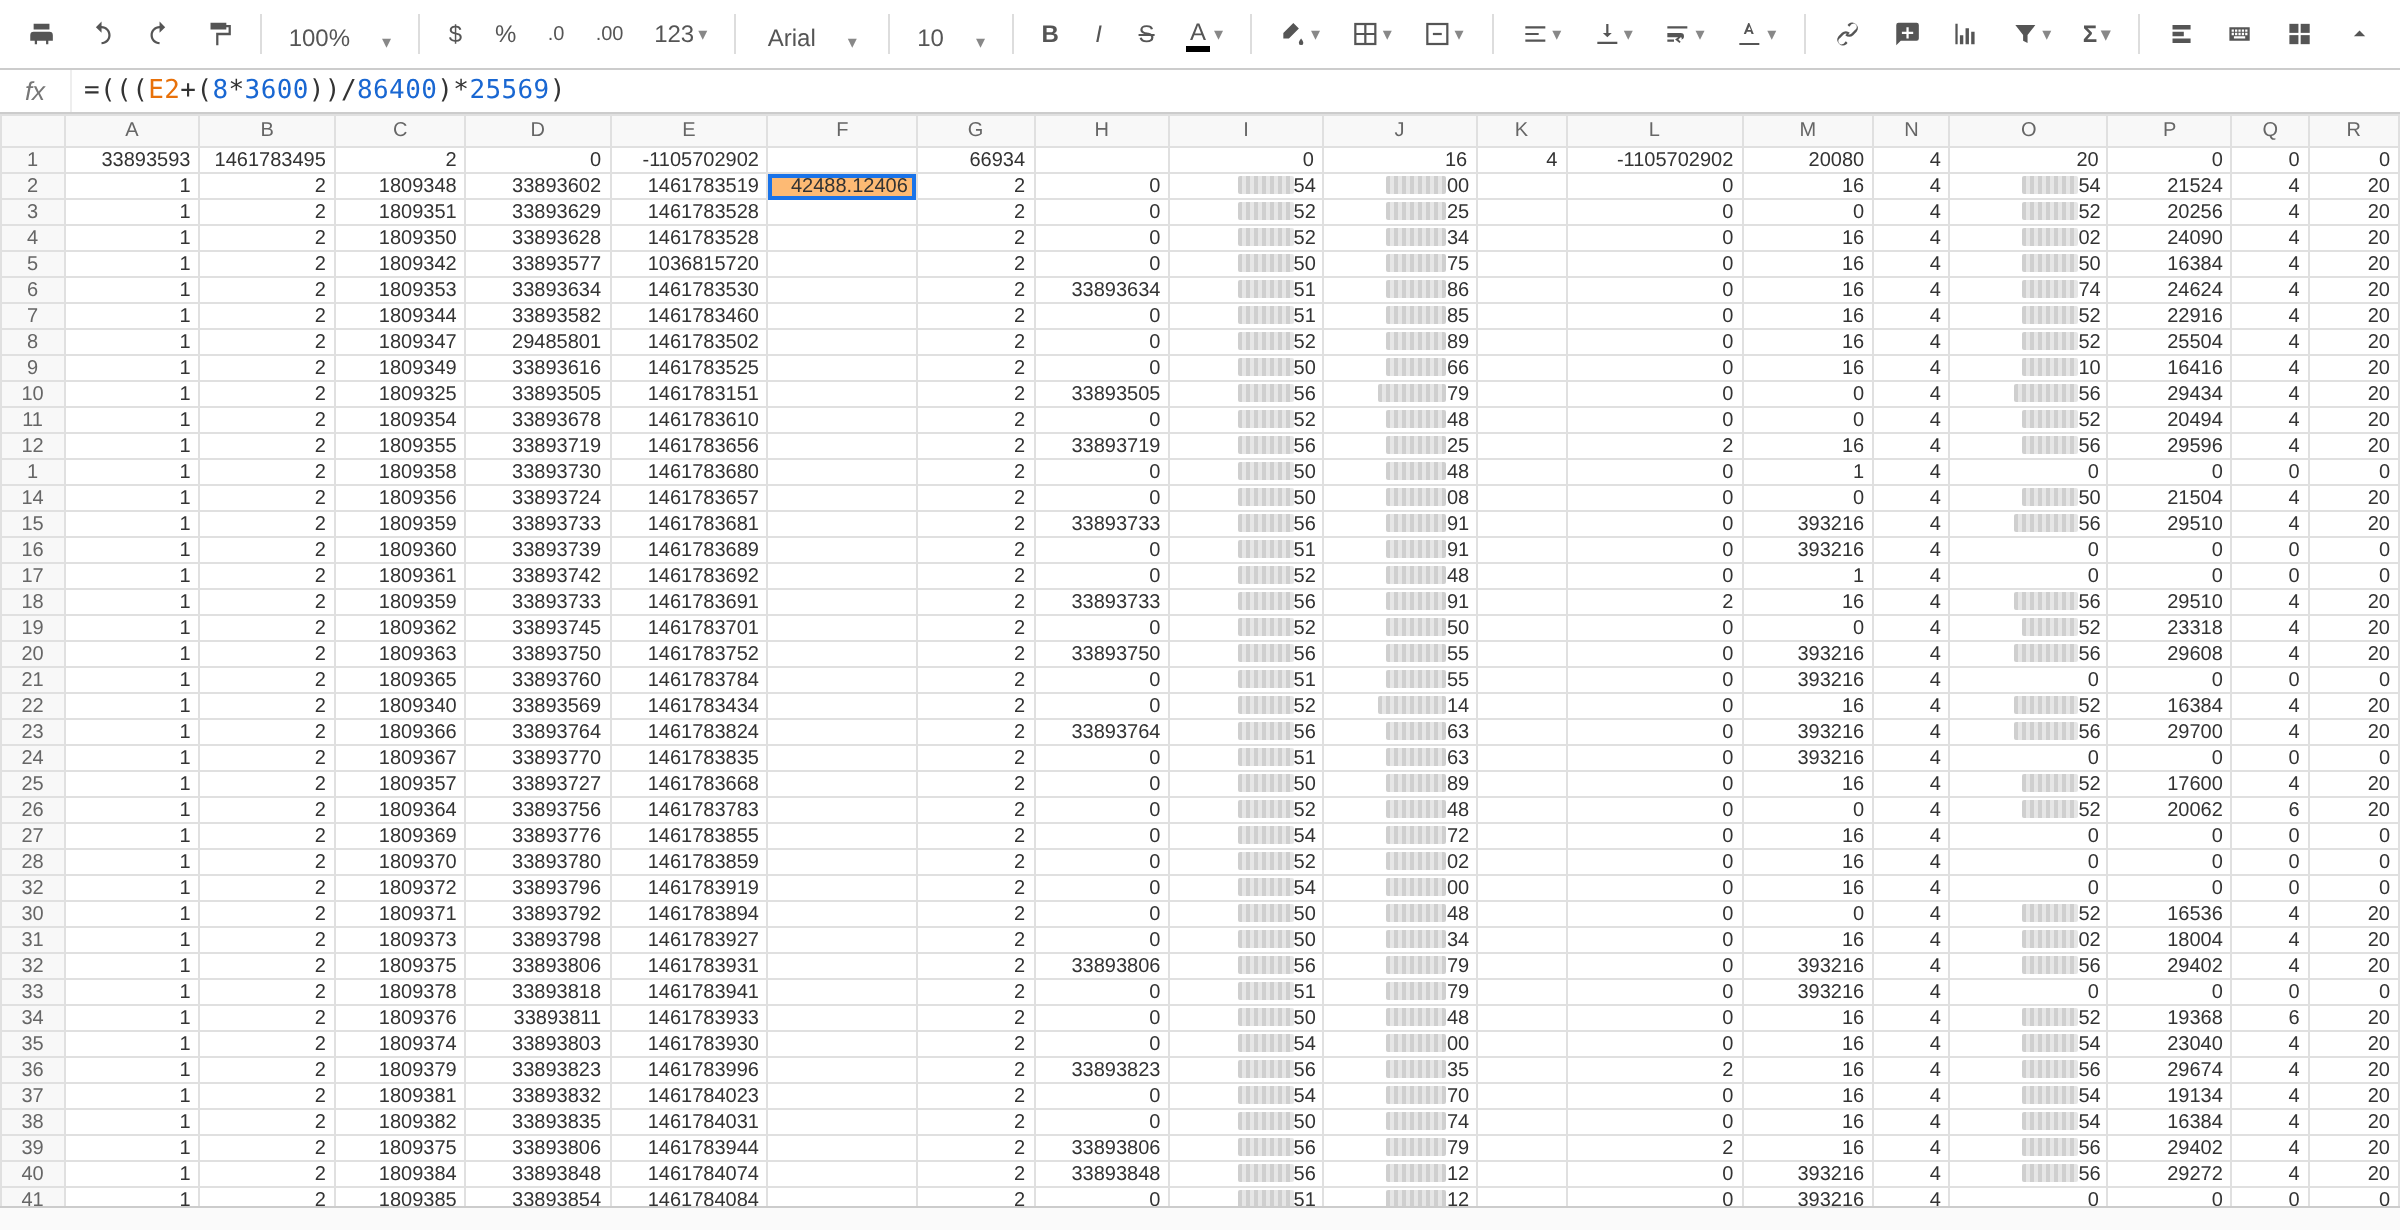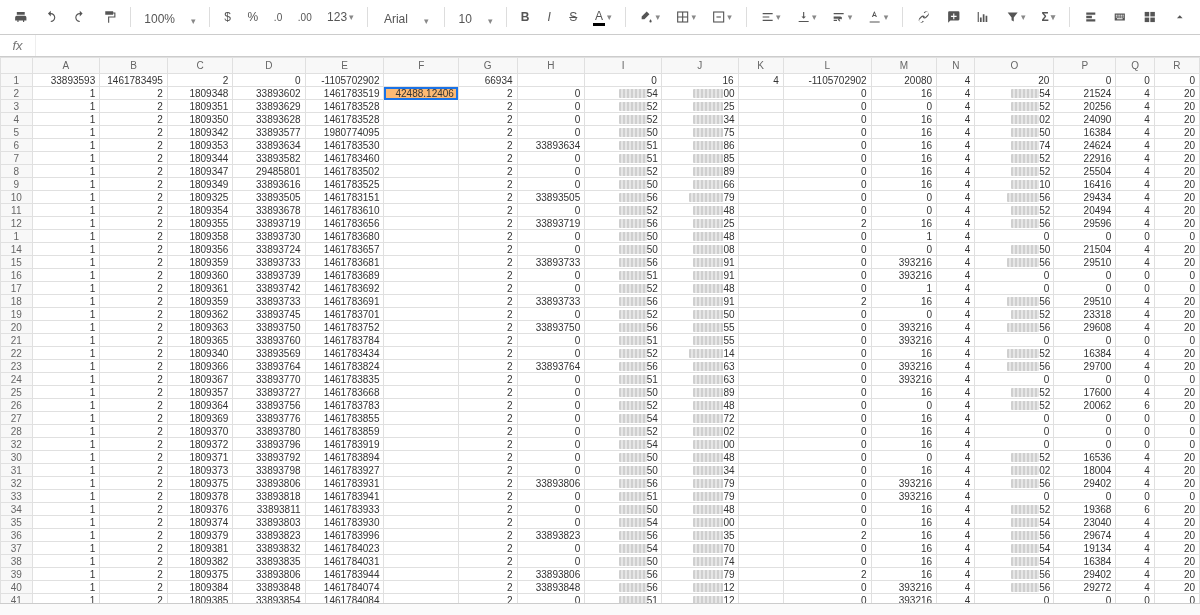--- a/index.html
+++ b/index.html
@@ -180,20 +180,23 @@
     </span>
   <span class="tbtn chevtop">
       <svg width="14" height="14" viewBox="0 0 24 24" fill="#555">
         <path d="M7 14l5-5 5 5z"></path>
       </svg>
     </span>
 </div>
 
 <div class="formulabar">
   <div class="fx">fx</div>
+  <div class="formula">
+    <span>=(((</span><span class="orange">E2</span><span>+(</span><span class="blue">8</span><span>*</span><span class="blue">3600</span><span>))/</span><span class="blue">86400</span><span>)*</span><span class="blue">25569</span><span>)</span>
+  </div>
 </div>
 
 <div class="sheet">
   <table id="grid">
       <thead>
         <tr>
           <th class="corner"></th>
           <th class="colA">A</th>
           <th class="colB">B</th>
           <th class="colC">C</th>
@@ -298,21 +301,21 @@
           <td class="colP">24090</td>
           <td class="colQ">4</td>
           <td class="colR">20</td>
         </tr>
         <tr>
           <td class="rowhdr">5</td>
           <td class="colA">1</td>
           <td class="colB">2</td>
           <td class="colC">1809342</td>
           <td class="colD">33893577</td>
-          <td class="colE">1980774095</td>
+          <td class="colE">1036815720</td>
           <td class="colF"></td>
           <td class="colG">2</td>
           <td class="colH">0</td>
           <td class="colI pixcell"><span class="pix" style="width:28px"></span>50</td>
           <td class="colJ pixcell"><span class="pix" style="width:30px"></span>75</td>
           <td class="colK"></td>
           <td class="colL">0</td>
           <td class="colM">16</td>
           <td class="colN">4</td>
           <td class="colO pixcell"><span class="pix" style="width:28px"></span>50</td>

